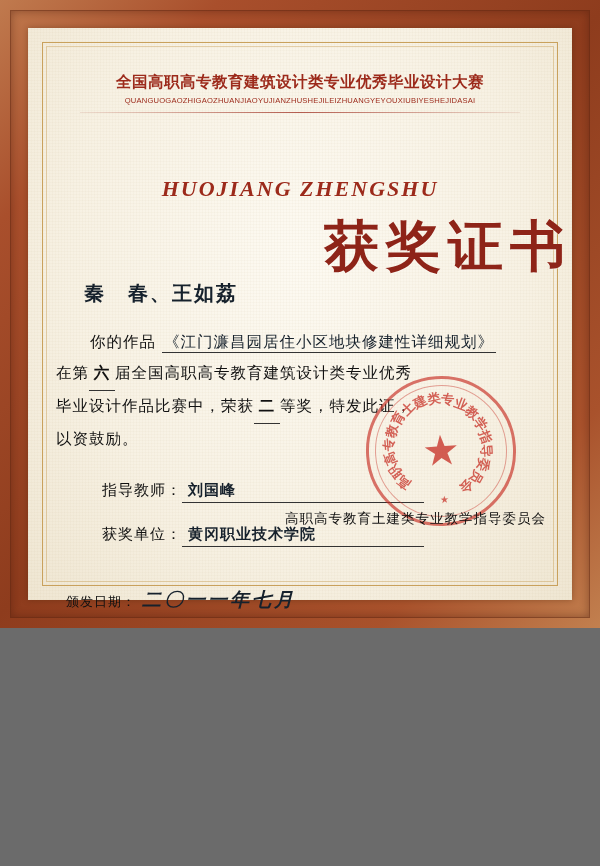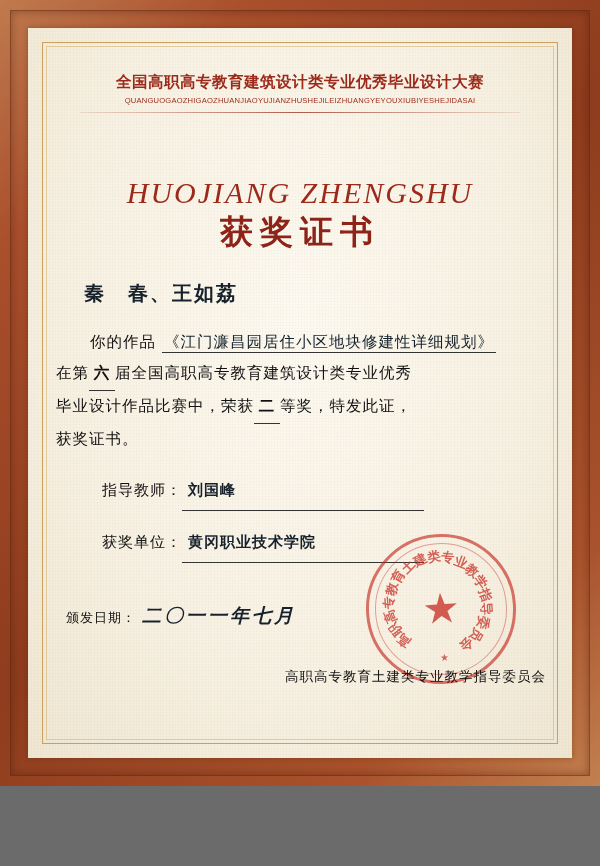--- a/index.html
+++ b/index.html
@@ -6,21 +6,21 @@
     margin: 0;
     padding: 0;
     background: #6b6b6b;
   }
   body {
     font-family: "Liberation Serif", "DejaVu Serif", serif;
   }
   .certificate {
     position: relative;
     width: 600px;
-    height: 786px;
+    height: 628px;
     overflow: hidden;
     background: #a16207;
     box-sizing: border-box;
   }
   
   .frame-outer {
     position: absolute;
     inset: 0;
     background:
       linear-gradient(135deg, #c07a4e 0%, #a94f2c 18%, #8e3c1d 50%, #a9522c 82%, #c2804f 100%);
@@ -95,33 +95,33 @@
   }
 
   
   .title-pinyin {
     position: absolute;
     top: 148px;
     left: 0; right: 0;
     text-align: center;
     font-family: "Liberation Serif", serif;
     font-style: italic;
-    font-weight: normal;
-    font-size: 30px;
+    font-weight: bold;
+    font-size: 22px;
     letter-spacing: 2px;
     color: #9c2a1b;
   }
   .title-cn {
     position: absolute;
     top: 182px;
     left: 0; right: 0;
-    text-align: center;
-    font-family: "DejaVu Sans", "Liberation Sans", sans-serif;
-    font-weight: bold;
-    font-size: 33px;
+    text-align: right;
+    font-family: "DejaVu Sans", "Liberation Sans", sans-serif;
+    font-weight: bold;
+    font-size: 55px;
     letter-spacing: 7px;
     color: #8e2418;
     text-shadow: 0 1px 0 rgba(255,255,255,0.4);
   }
 
   
   .body-area {
     position: absolute;
     left: 28px;
     right: 28px;
@@ -178,21 +178,21 @@
     margin-left: 46px;
     font-size: 15px;
     color: #111;
     letter-spacing: 1px;
   }
   .sig .label { }
   .sig .value {
     display: inline-block;
     min-width: 230px;
     border-bottom: 1px solid #333;
-    padding: 0 6px 10px 6px;
+    padding: 0 6px 2px 6px;
     font-weight: bold;
     color: #16212c;
   }
   .sig2 { margin-top: 22px; }
 
   .date-row {
     margin-top: 40px;
     margin-left: 10px;
     font-size: 13px;
     color: #111;
@@ -303,21 +303,21 @@
 
     <div class="body-area">
 
       <div class="name-line">秦　春、王如荔</div>
 
       <div class="para">
         <span class="indent"></span><span>你的作品</span>
         <span class="work-title">《江门濂昌园居住小区地块修建性详细规划》</span><br>
         <span>在第</span><span class="blank-short">六</span><span>届全国高职高专教育建筑设计类专业优秀</span><br>
         <span>毕业设计作品比赛中，荣获</span><span class="blank-short">二</span><span>等奖，特发此证，</span><br>
-        <span>获奖证书。</span>
+        <span>以资鼓励。</span>
       </div>
 
       <div class="sig">
         <span class="label">指导教师：</span><span class="value">刘国峰</span>
       </div>
 
       <div class="sig sig2">
         <span class="label">获奖单位：</span><span class="value">黄冈职业技术学院</span>
       </div>
 

